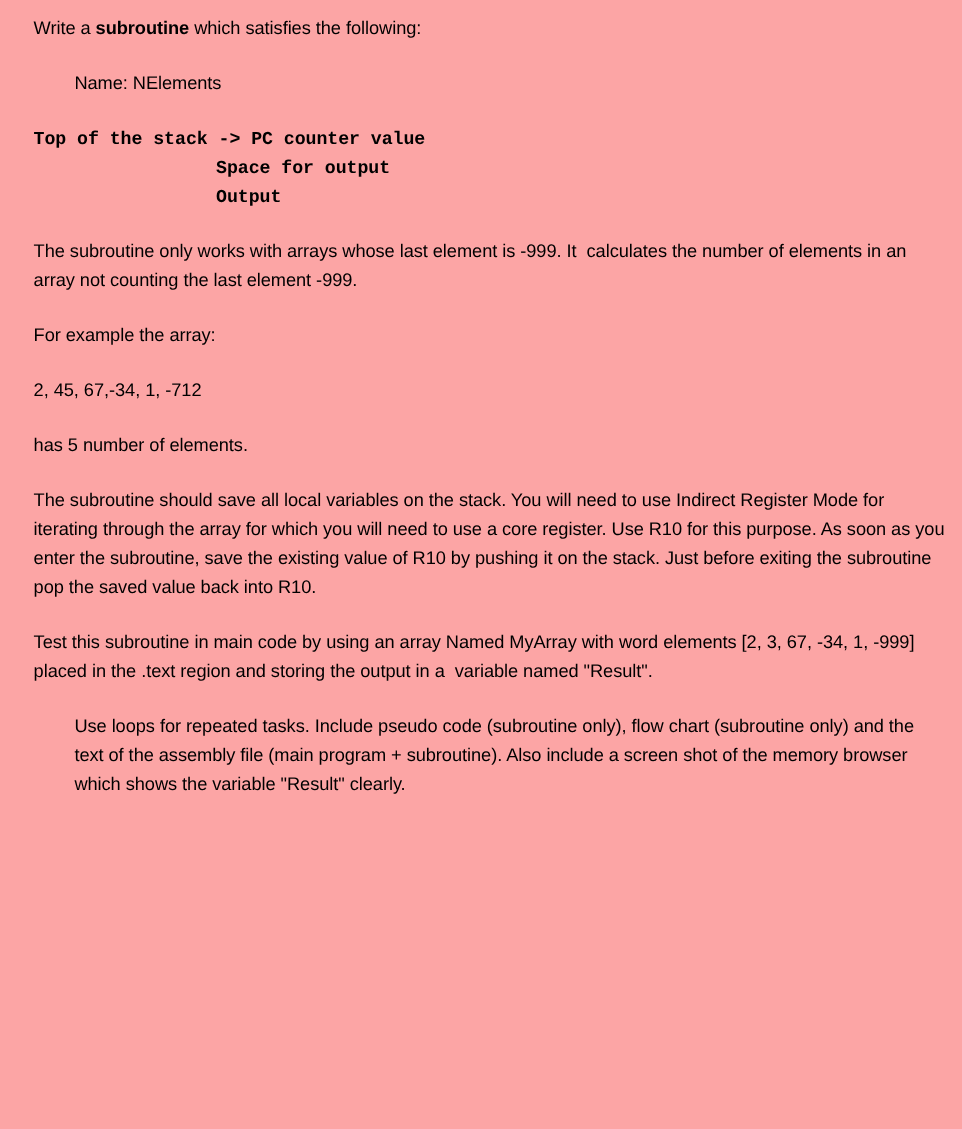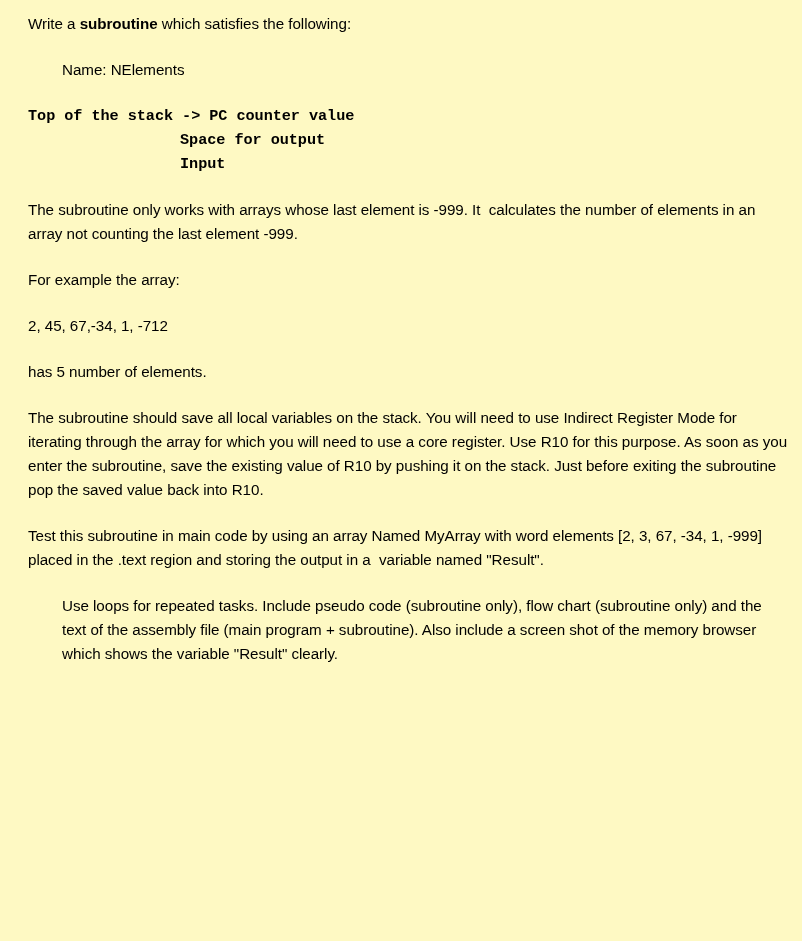--- a/index.html
+++ b/index.html
@@ -13,21 +13,21 @@
     height: 941px;
     overflow: hidden;
     font-family: "Liberation Sans", "DejaVu Sans", sans-serif;
     color: #000000;
     -webkit-font-smoothing: none;
   }
   .page {
     position: relative;
     width: 802px;
     height: 941px;
-    background: #fef9c3;
+    background: #fca5a5;
     box-sizing: border-box;
     padding: 12px 14px 0 28px;
   }
   .doc-body {
     width: 760px;
     font-size: 15.2px;
     line-height: 24px;
     letter-spacing: -0.05px;
     word-spacing: 0px;
     color: #000000;
@@ -63,21 +63,21 @@
   <div class="doc-body">
 
     <p class="para"><span>Write a </span><span class="inline-bold">subroutine</span><span> which satisfies the following:</span></p>
 
     <p class="para bold">Name: NElements</p>
 
 
     <div class="stack-block">
       <div class="stack-line">Top of the stack -&gt; PC counter value</div>
       <div class="stack-line indented">Space for output</div>
-      <div class="stack-line indented">Input</div>
+      <div class="stack-line indented">Output</div>
     </div>
 
 
 
     <p class="para">The subroutine only works with arrays whose last element is -999. It  calculates the number of elements in an array not counting the last element -999.</p>
 
     <p class="para">For example the array:</p>
 
     <p class="para">2, 45, 67,-34, 1, -712</p>
 

